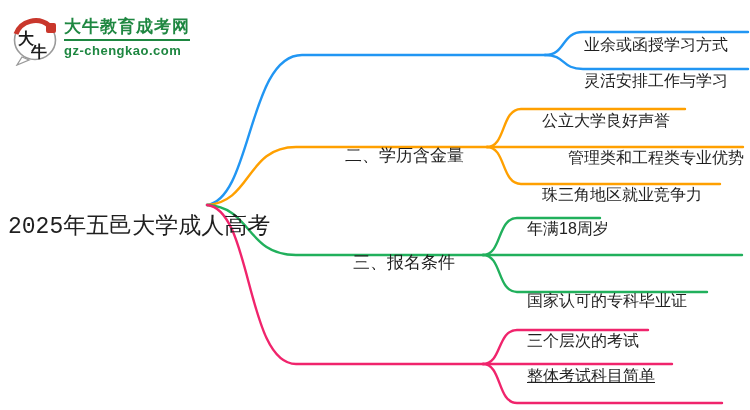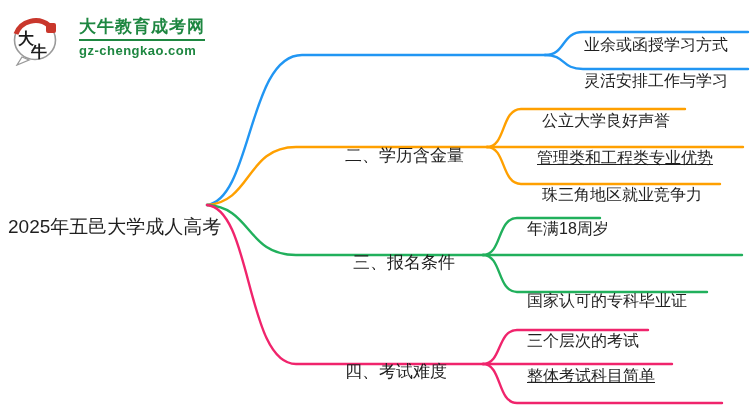--- a/index.html
+++ b/index.html
@@ -5,33 +5,33 @@
 <style>
   html,body{margin:0;padding:0;background:#ffffff;}
   body{
     width:750px;height:410px;position:relative;overflow:hidden;
     font-family:"Liberation Sans","DejaVu Sans",sans-serif;
     color:#1f1f1f;
   }
   
   .logo{position:absolute;left:10px;top:16px;display:flex;align-items:flex-start;}
   .logo-icon{width:50px;height:50px;flex:0 0 auto;}
-  .logo-text{margin-left:19px;display:flex;flex-direction:column;}
+  .logo-text{margin-left:4px;display:flex;flex-direction:column;}
   .logo-title{
     font-size:17px;font-weight:bold;color:var(--logo-green,#1E8741);
     letter-spacing:1px;line-height:22px;
   }
   .logo-divider{height:2px;background:var(--logo-green,#1E8741);margin:1px 0 2px 0;width:100%;}
   .logo-url{font-size:13px;font-weight:bold;color:var(--logo-green,#1E8741);letter-spacing:0.5px;}
   
   .mindmap{position:absolute;left:0;top:0;width:750px;height:410px;}
   .lines{position:absolute;left:0;top:0;}
   .lines path{fill:none;stroke-width:2.4;stroke-linecap:round;}
   .node{position:absolute;white-space:nowrap;color:#1f1f1f;margin-top:23px;}
-  .root-node{font-size:19px;font-weight:500;line-height:24px;}
+  .root-node{font-size:23px;font-weight:500;line-height:24px;font-family:Liberation Mono, monospace;}
   .branch-label{font-size:17px;font-weight:500;line-height:21px;}
   .child-label{font-size:16px;line-height:20px;}
 </style>
 </head>
 <body>
 
 <div class="logo">
   <svg class="logo-icon" viewBox="0 0 50 50" aria-hidden="true">
     <ellipse cx="25" cy="24" rx="20.5" ry="19.5" fill="#ffffff" stroke="#9a9a9a" stroke-width="1.6"></ellipse>
     <path d="M12 41 L7 49 L19 44 Z" fill="#ffffff" stroke="#9a9a9a" stroke-width="1.3"></path>
@@ -76,27 +76,26 @@
       <path d="M483,364 C502,364 497,330 517,330 L648,330" stroke="#F0246C"></path>
       <path d="M483,364 L672,364" stroke="#F0246C"></path>
       <path d="M483,364 C502,364 497,403 517,403 L722,403" stroke="#F0246C"></path>
     </g>
   </svg>
 
   <div class="node root-node" style="left:8px;top:192px;">2025年五邑大学成人高考</div>
 
   <div class="node branch-label" style="left:345px;top:122px;">二、学历含金量</div>
   <div class="node branch-label" style="left:353px;top:229px;">三、报名条件</div>
-  <div class="node branch-label" style="left:345px;top:338px;">四、考试难度</div>
 
   <div class="node child-label" style="left:584px;top:12px;">业余或函授学习方式</div>
   <div class="node child-label" style="left:584px;top:48px;">灵活安排工作与学习</div>
 
   <div class="node child-label" style="left:542px;top:88px;">公立大学良好声誉</div>
-  <div class="node child-label" style="left:537px;top:125px;text-decoration:underline;">管理类和工程类专业优势</div>
+  <div class="node child-label" style="left:568px;top:125px;">管理类和工程类专业优势</div>
   <div class="node child-label" style="left:542px;top:162px;">珠三角地区就业竞争力</div>
 
   <div class="node child-label" style="left:527px;top:196px;">年满18周岁</div>
   <div class="node child-label" style="left:527px;top:268px;">国家认可的专科毕业证</div>
 
   <div class="node child-label" style="left:527px;top:308px;">三个层次的考试</div>
   <div class="node child-label" style="left:527px;top:343px;text-decoration:underline;">整体考试科目简单</div>
 </div>
 
 </body></html>

